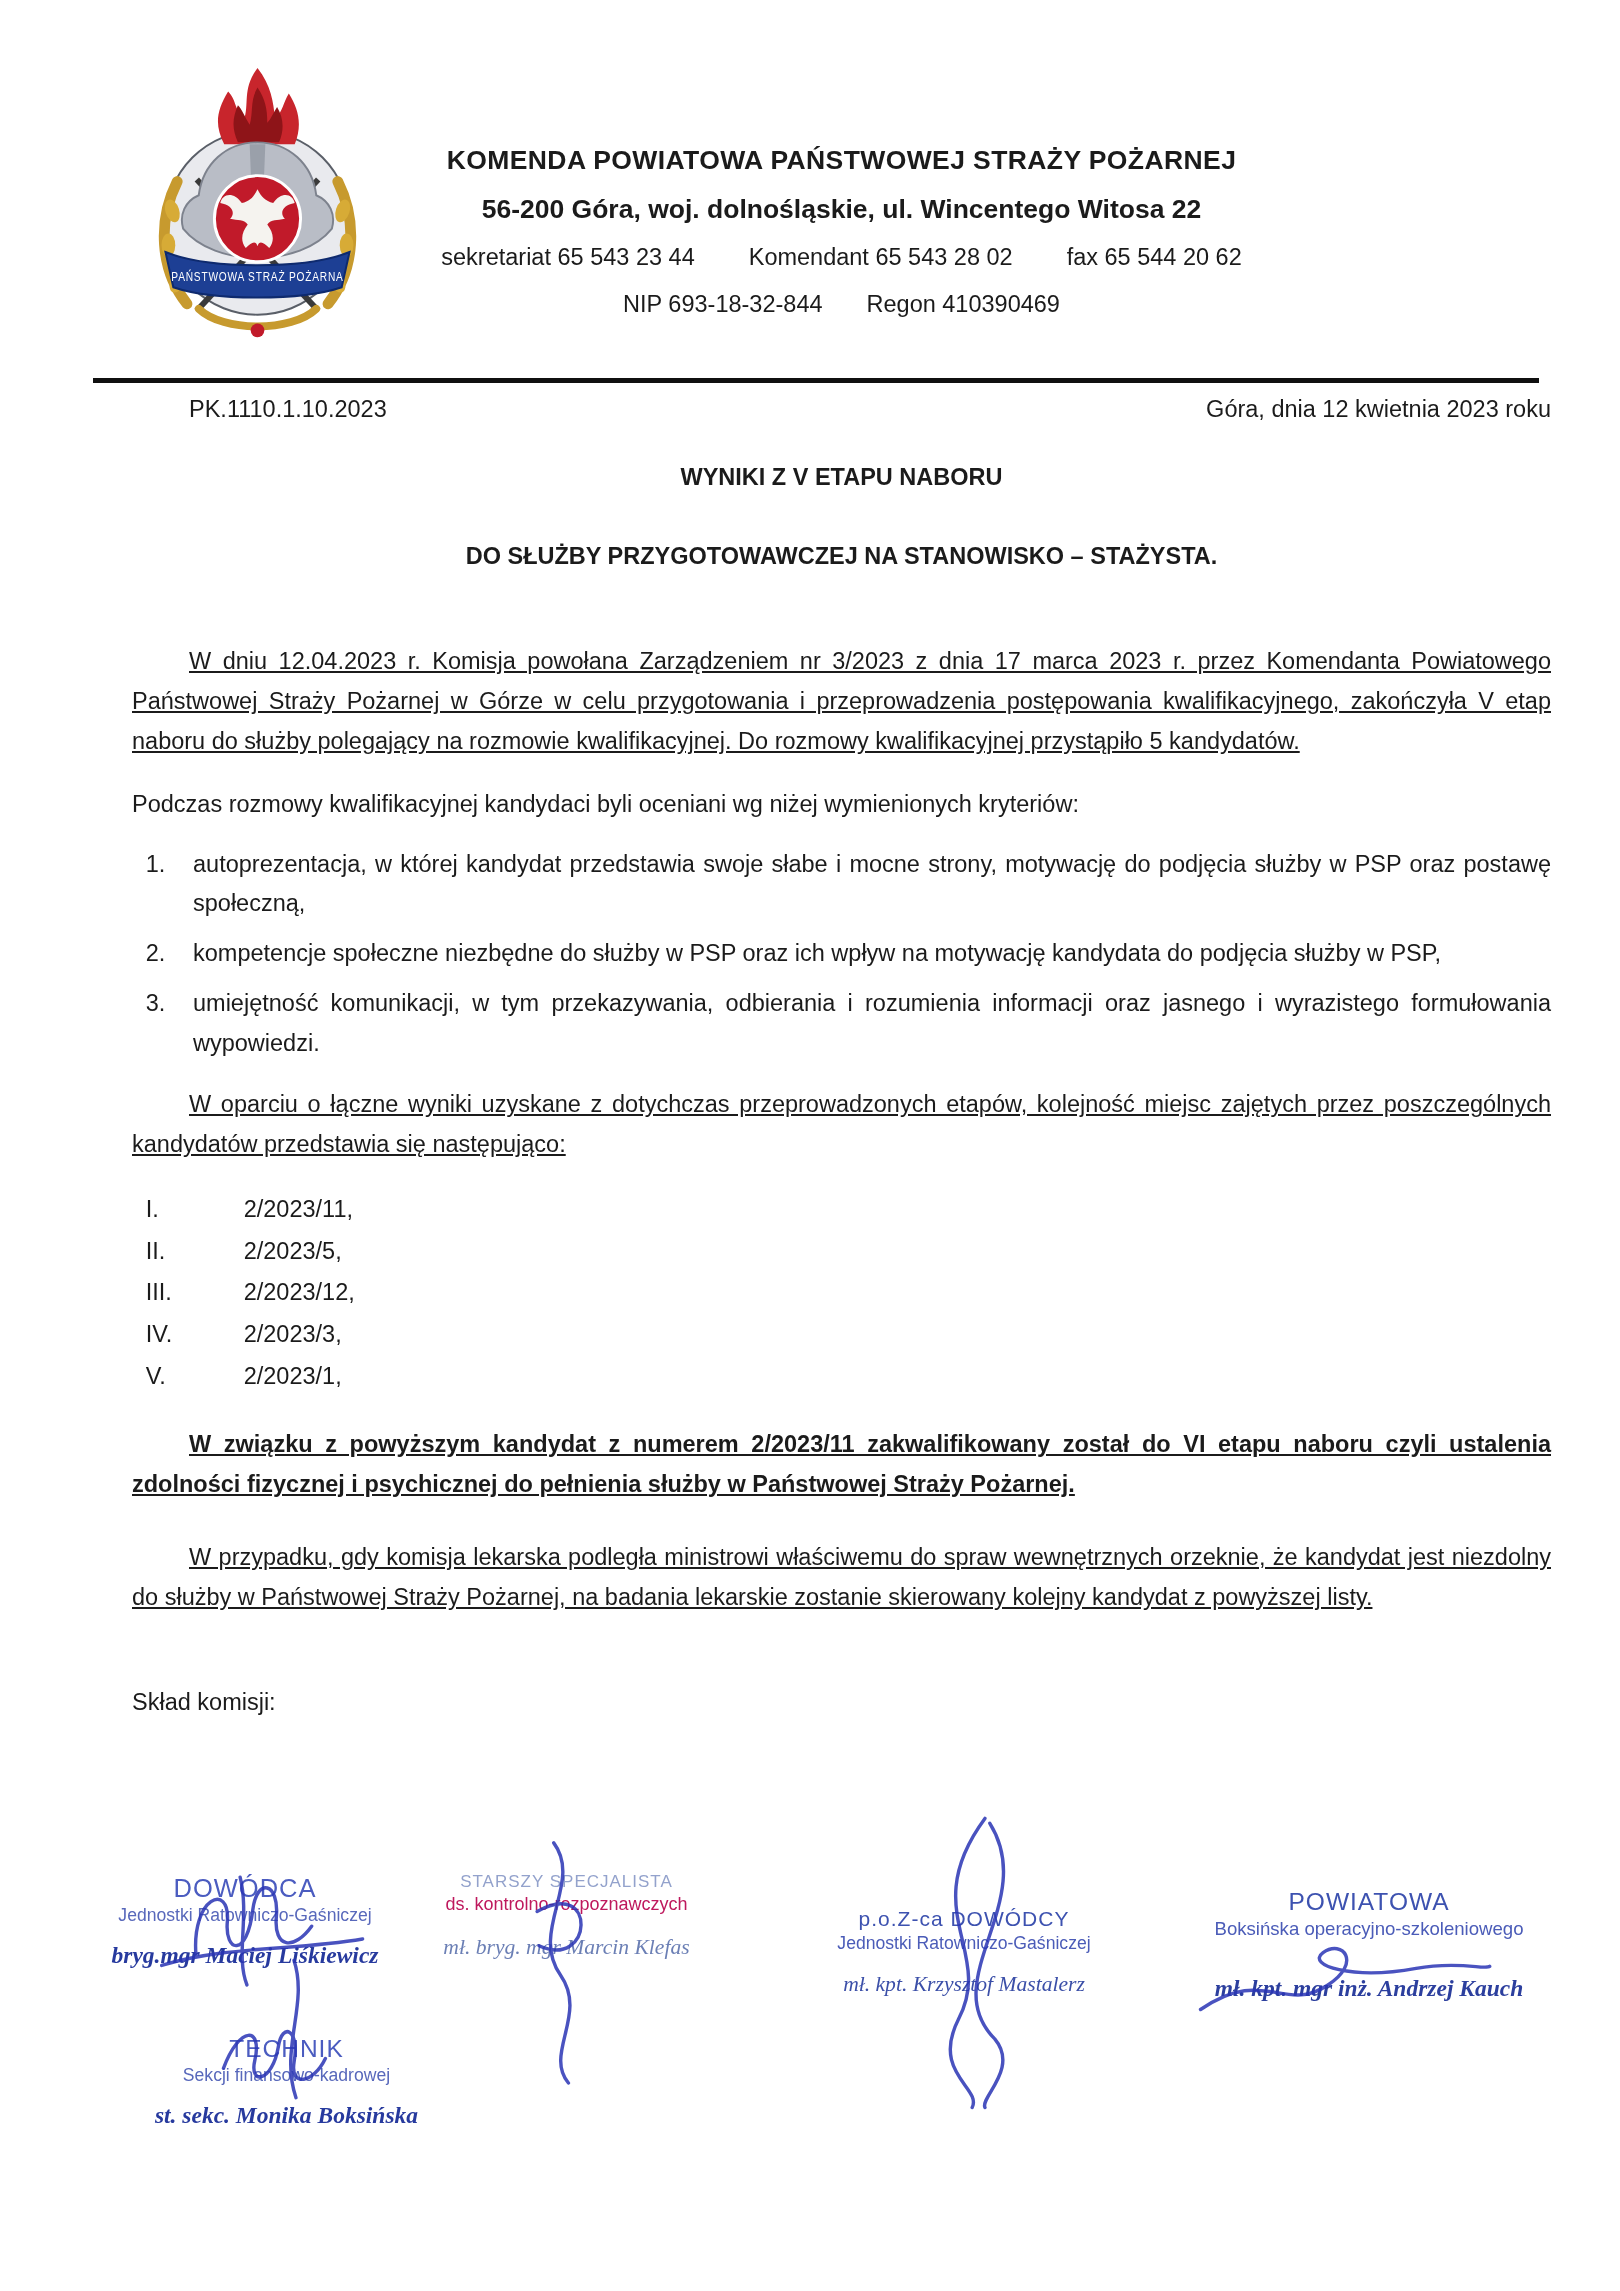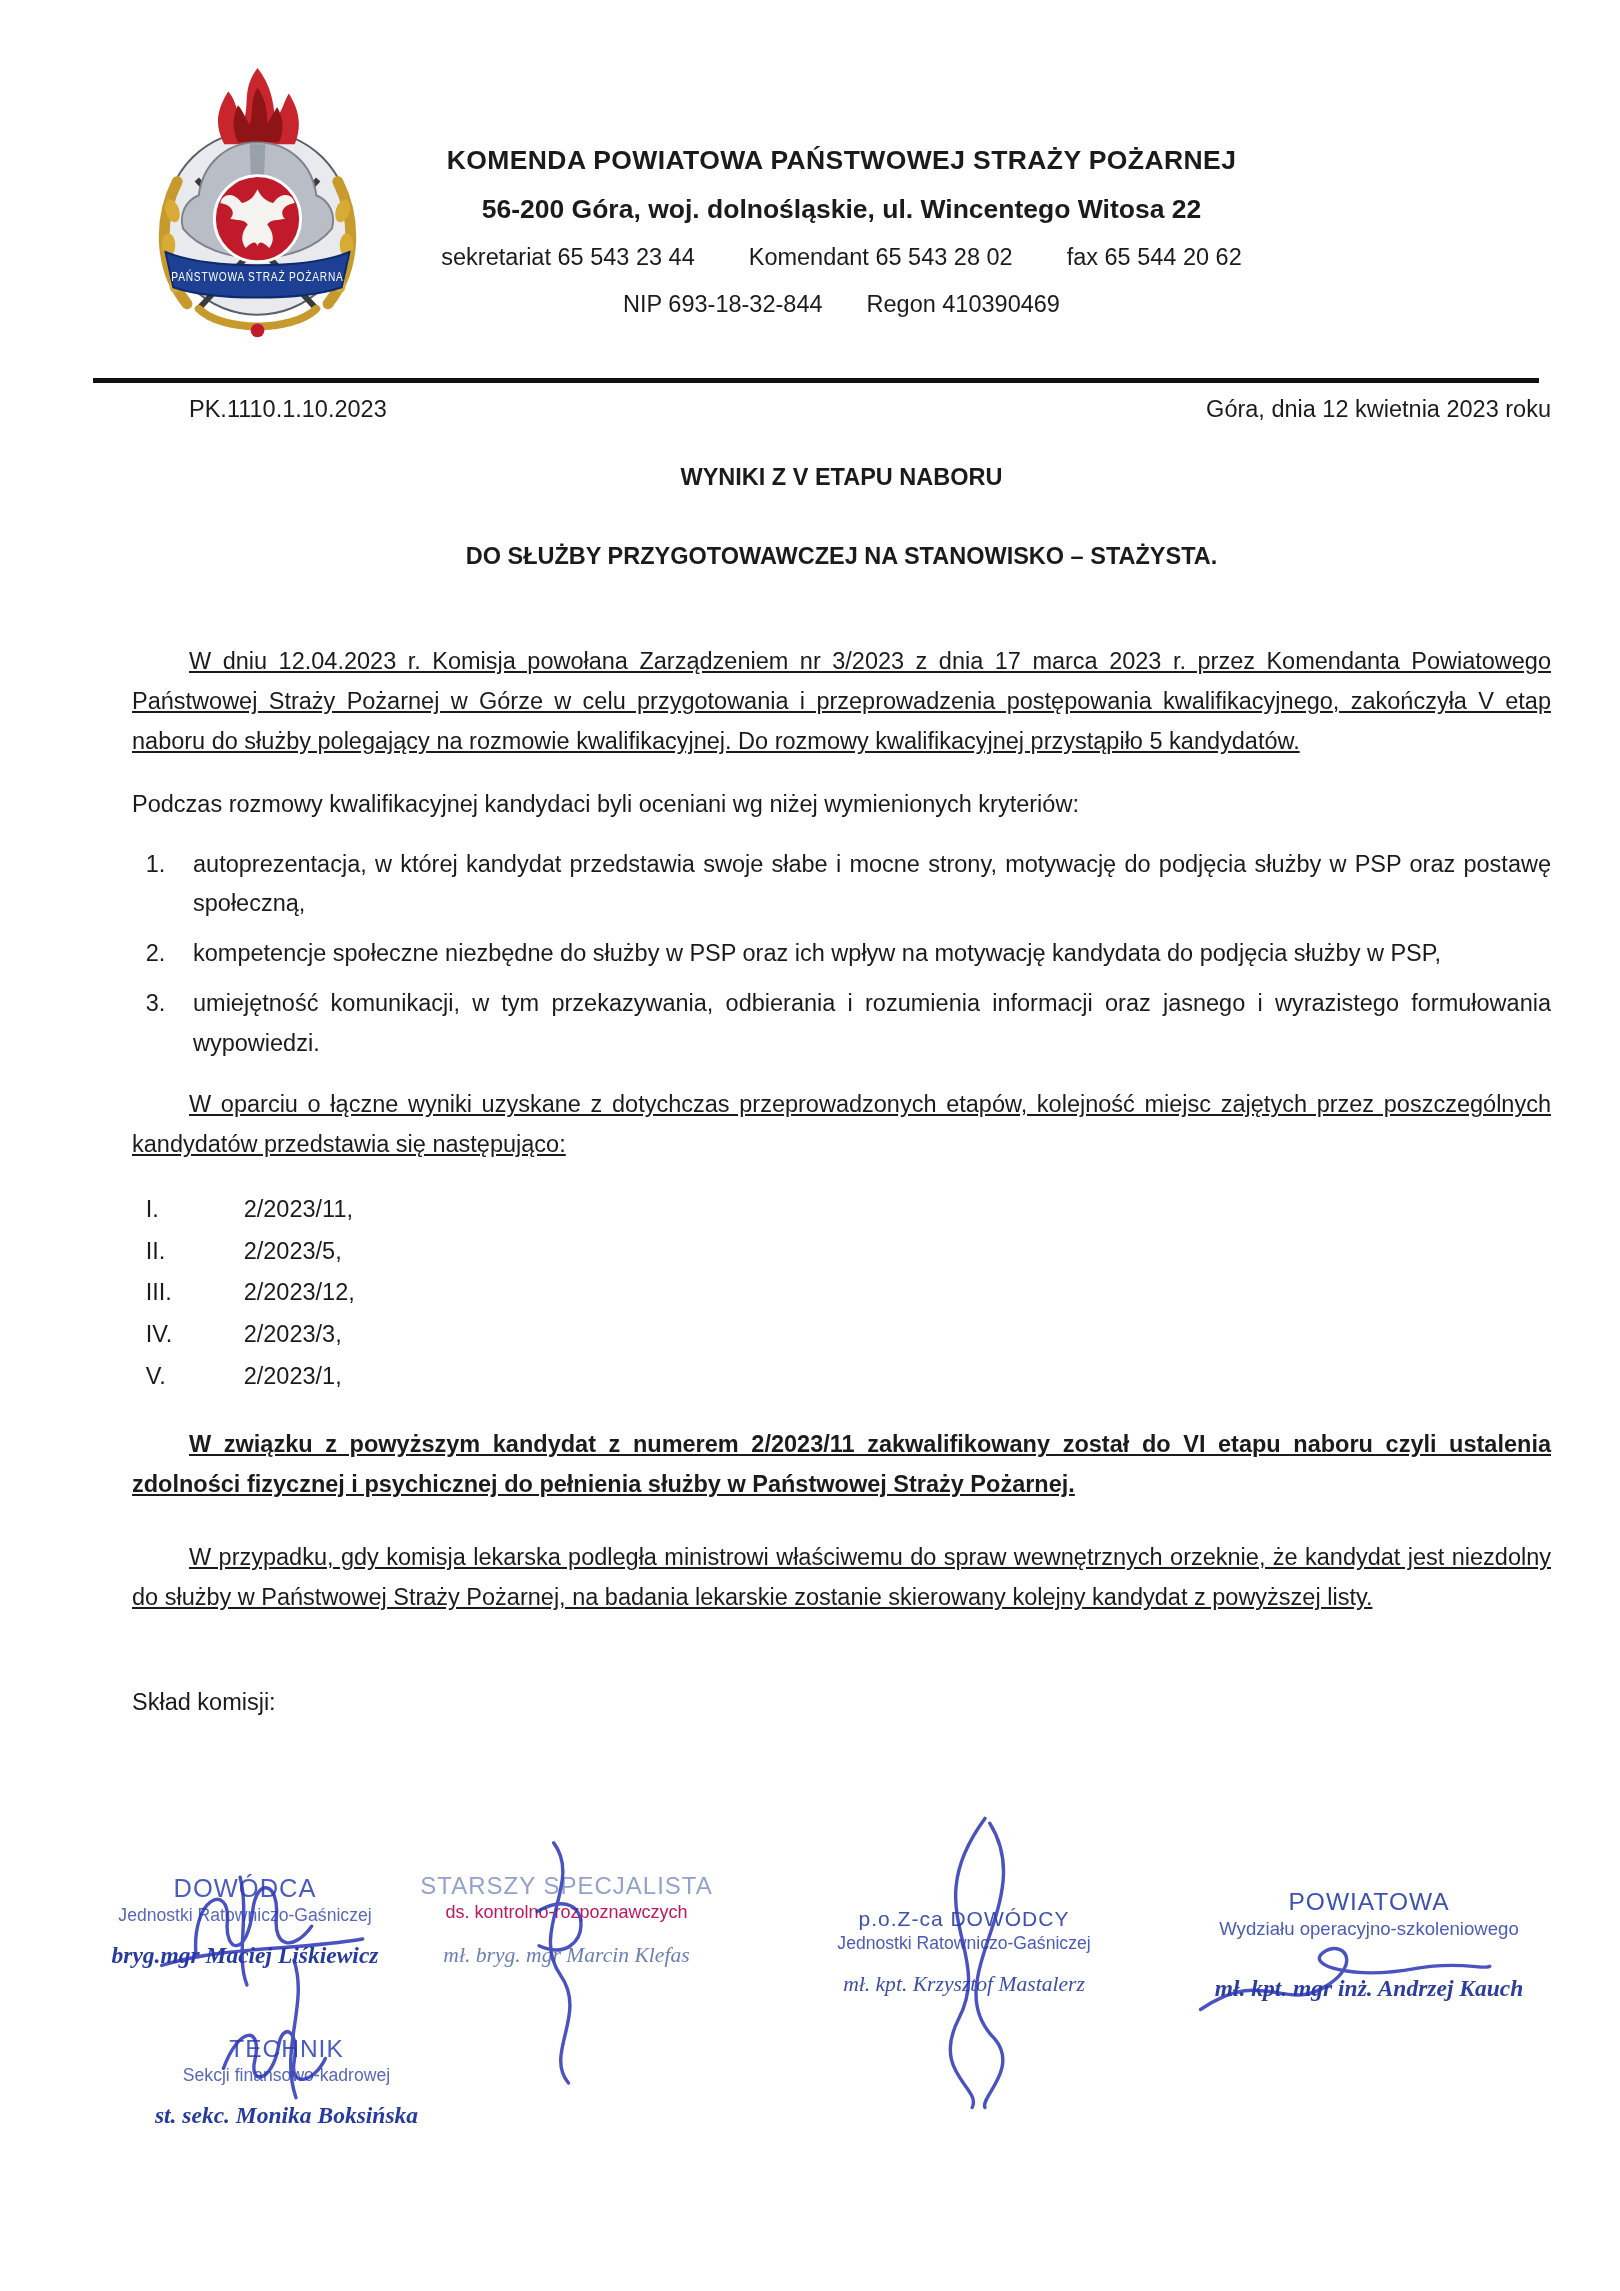--- a/index.html
+++ b/index.html
@@ -47,21 +47,21 @@
   .sig .role { letter-spacing:1px; }
   .sig .unit { margin-top:2px; }
   .sig .name { font-family:"Liberation Serif", serif; font-style:italic; }
 
   .sig1 { left:59px;  top:1874px; width:372px; }
   .sig1 .role { font-size:25.5px; color:#4b5cc0; }
   .sig1 .unit { font-size:17.6px; color:#5868bb; }
   .sig1 .name { font-size:23.5px; font-weight:bold; color:#273a9e; margin-top:15.7px; }
 
   .sig2 { left:405px; top:1872px; width:323px; }
-  .sig2 .role { font-size:24px; color:#93a2cc; }
+  .sig2 .role { font-size:17px; color:#93a2cc; }
   .sig2 .unit { font-size:18px; color:#be185d; }
   .sig2 .name { font-size:21.6px; color:#6b7fb5; margin-top:19.6px; }
 
   .sig3 { left:817px; top:1907px; width:294px; }
   .sig3 .role { font-size:21px; color:#3d52b0; }
   .sig3 .unit { font-size:17.6px; color:#4b5cb8; }
   .sig3 .name { font-size:21.6px; color:#3b4fa8; margin-top:17.6px; }
 
   .sig4 { left:1183px; top:1888px; width:372px; }
   .sig4 .role { font-size:24.5px; color:#3d52b0; }
@@ -192,21 +192,21 @@
   </div>
 
   <div class="sig sig3">
     <div class="role">p.o.Z-ca DOWÓDCY</div>
     <div class="unit">Jednostki Ratowniczo-Gaśniczej</div>
     <div class="name">mł. kpt. Krzysztof Mastalerz</div>
   </div>
 
   <div class="sig sig4">
     <div class="role">POWIATOWA</div>
-    <div class="unit">Wydziału operacyjno-szkoleniowego</div>
+    <div class="unit">Boksińska operacyjno-szkoleniowego</div>
     <div class="name">mł. kpt. mgr inż. Andrzej Kauch</div>
   </div>
 
   <div class="sig sig5">
     <div class="role">TECHNIK</div>
     <div class="unit">Sekcji finansowo-kadrowej</div>
     <div class="name">st. sekc. Monika Boksińska</div>
   </div>
 
   <svg class="ink-overlay" viewBox="0 0 1653 460" aria-hidden="true">

